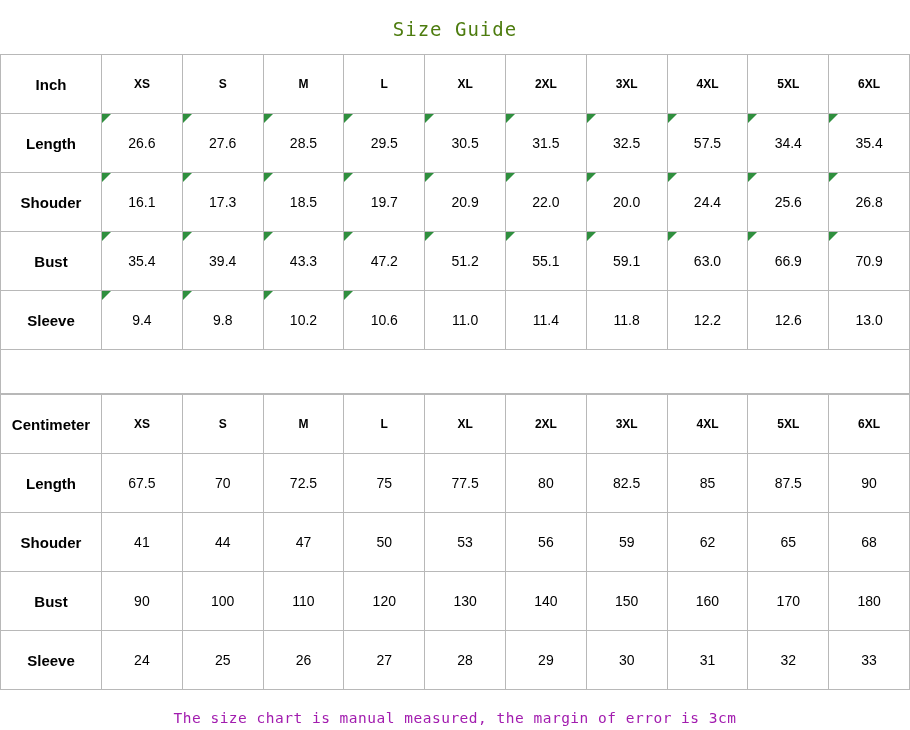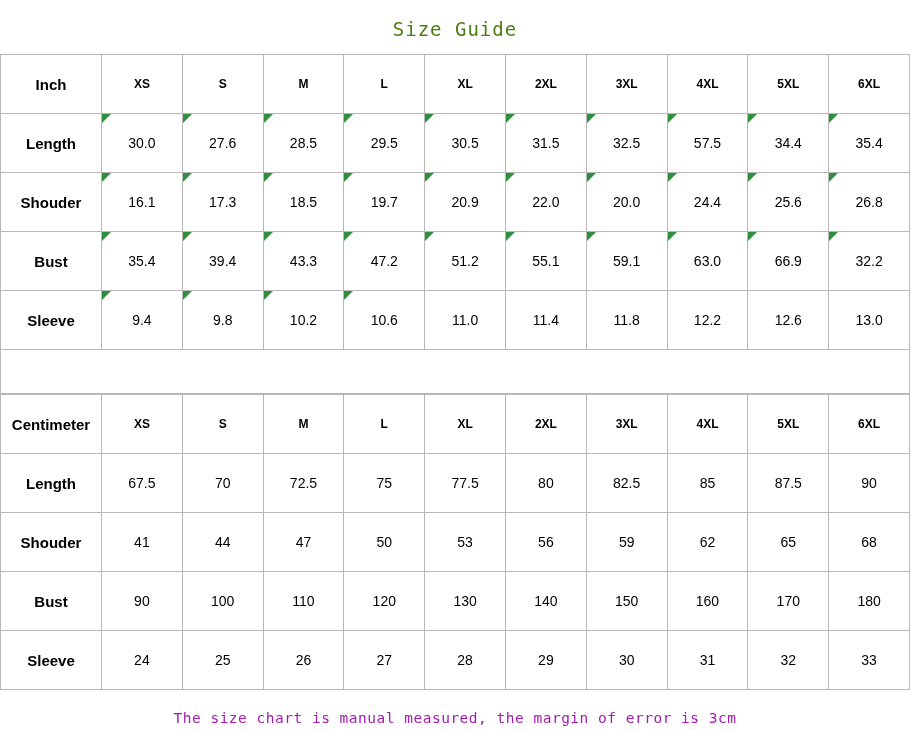--- a/index.html
+++ b/index.html
@@ -104,21 +104,21 @@
         <td class="colhead">XL</td>
         <td class="colhead">2XL</td>
         <td class="colhead">3XL</td>
         <td class="colhead">4XL</td>
         <td class="colhead">5XL</td>
         <td class="colhead">6XL</td>
       </tr>
 
       <tr>
         <td class="rowhead">Length</td>
-        <td class="mark">30.0</td>
+        <td class="mark">26.6</td>
         <td class="mark">27.6</td>
         <td class="mark">28.5</td>
         <td class="mark">29.5</td>
         <td class="mark">30.5</td>
         <td class="mark">31.5</td>
         <td class="mark">32.5</td>
         <td class="mark">57.5</td>
         <td class="mark">34.4</td>
         <td class="mark">35.4</td>
       </tr>
@@ -141,21 +141,21 @@
         <td class="rowhead">Bust</td>
         <td class="mark">35.4</td>
         <td class="mark">39.4</td>
         <td class="mark">43.3</td>
         <td class="mark">47.2</td>
         <td class="mark">51.2</td>
         <td class="mark">55.1</td>
         <td class="mark">59.1</td>
         <td class="mark">63.0</td>
         <td class="mark">66.9</td>
-        <td class="mark">32.2</td>
+        <td class="mark">70.9</td>
       </tr>
 
       <tr>
         <td class="rowhead">Sleeve</td>
         <td class="mark">9.4</td>
         <td class="mark">9.8</td>
         <td class="mark">10.2</td>
         <td class="mark">10.6</td>
         <td>11.0</td>
         <td>11.4</td>

